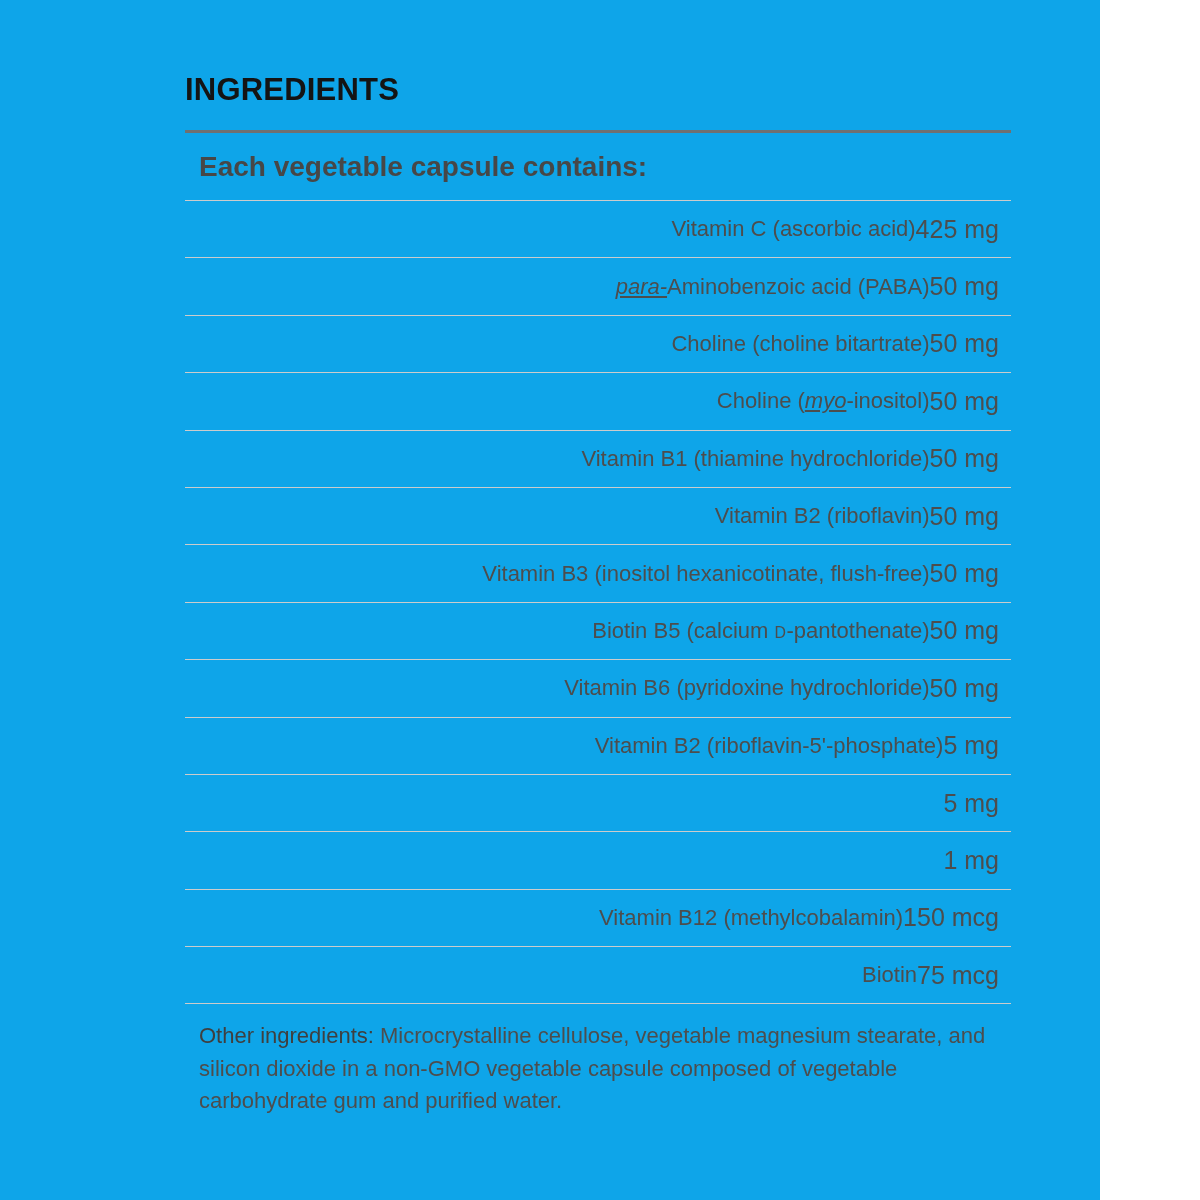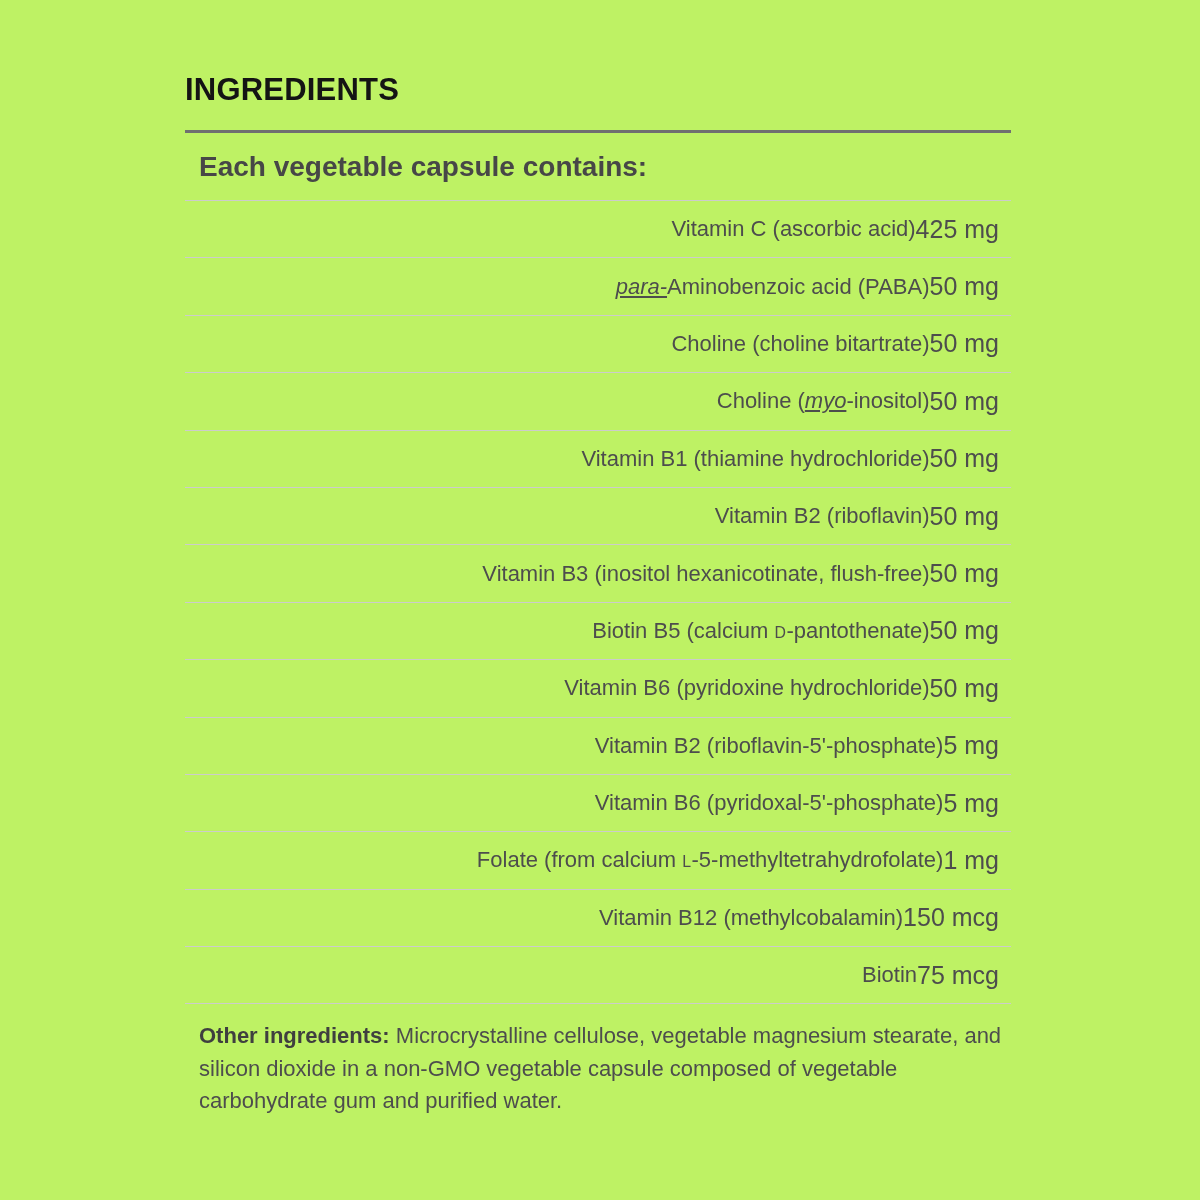--- a/index.html
+++ b/index.html
@@ -3,23 +3,23 @@
 <meta charset="utf-8">
 <style>
   * { margin: 0; padding: 0; box-sizing: border-box; }
   html, body {
     width: 1200px;
     background: #ffffff;
     font-family: "Liberation Sans", sans-serif;
   }
   .page {
     position: relative;
-    width: 1200px;
+    width: 1100px;
     height: 1200px;
-    background: #bef264;
+    background: #0ea5e9;
   }
   .content {
     position: absolute;
     left: 185px;
     top: 72px;
     width: 826px;
   }
   .title {
     font-size: 31px;
     font-weight: 800;
@@ -66,21 +66,21 @@
   }
   .it { font-style: italic; text-decoration: underline; }
   .sc { font-size: 0.72em; letter-spacing: 0.03em; }
   .footer {
     padding: 16px 6px 0 14px;
     font-size: 22px;
     line-height: 32.5px;
     color: #4d4d4d;
   }
   .footer strong {
-    font-weight: 700;
+    font-weight: 400;
     color: #3f3f3f;
   }
 </style>
 </head>
 <body>
 
 <div class="page">
   <div class="content">
 
     <h1 class="title">INGREDIENTS</h1>
@@ -126,25 +126,23 @@
           </div>
           <div class="row">
             <span class="name"><span>Vitamin B6 (pyridoxine hydrochloride)</span></span>
             <span class="amount">50 mg</span>
           </div>
           <div class="row">
             <span class="name"><span>Vitamin B2 (riboflavin-5'-phosphate)</span></span>
             <span class="amount">5 mg</span>
           </div>
           <div class="row">
-            <span class="name"><span>Vitamin B6 (pyridoxal-5'-phosphate)</span></span>
             <span class="amount">5 mg</span>
           </div>
           <div class="row">
-            <span class="name"><span>Folate (from calcium </span><span class="sc">L</span><span>-5-methyltetrahydrofolate)</span></span>
             <span class="amount">1 mg</span>
           </div>
           <div class="row">
             <span class="name"><span>Vitamin B12 (methylcobalamin)</span></span>
             <span class="amount">150 mcg</span>
           </div>
           <div class="row">
             <span class="name"><span>Biotin</span></span>
             <span class="amount">75 mcg</span>
           </div>

